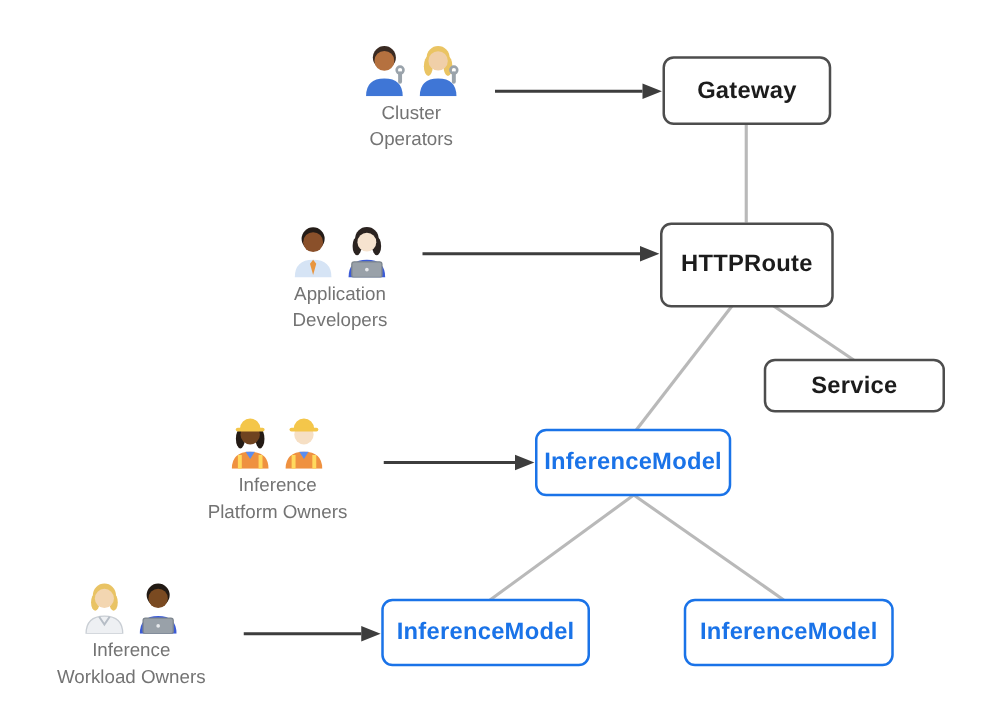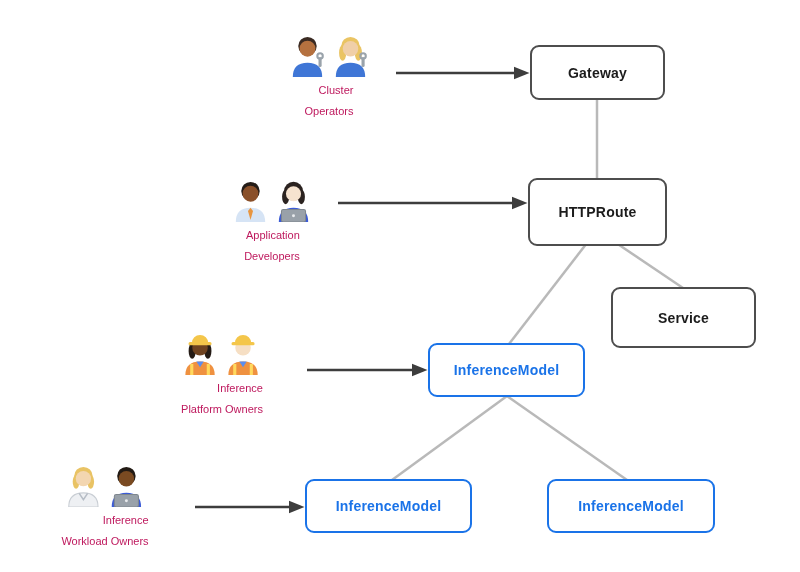--- a/index.html
+++ b/index.html
@@ -3,34 +3,34 @@
 <meta charset="utf-8">
 <style>
   html,body{margin:0;padding:0;background:#ffffff;}
   .canvas{
     position:relative;width:800px;height:572px;background:#ffffff;
     font-family:"Liberation Sans",sans-serif;overflow:hidden;
   }
   .layer{position:absolute;left:0;top:0;width:800px;height:572px;}
   .node{
     position:absolute;display:flex;align-items:center;justify-content:center;
-    background:#ffffff;border-radius:9px;font-weight:700;font-size:14px;
+    background:#ffffff;border-radius:9px;font-weight:700;font-size:19px;
     letter-spacing:.2px;box-sizing:border-box;
   }
   .node.std{border:2.5px solid #4d4d4d;color:#1c1c1c;}
   .node.inf{border:2.5px solid #1a73e8;color:#1a73e8;}
   .persona{
     position:absolute;transform:translateX(-50%);
     display:flex;flex-direction:column;align-items:center;
   }
   .figures{display:flex;gap:5px;height:44px;align-items:flex-end;}
   .figures svg{display:block;}
   .plabel{
-    margin-top:3px;font-size:11px;line-height:21px;color:#be185d;
-    text-align:right;white-space:pre-line;
+    margin-top:3px;font-size:15px;line-height:21px;color:#737373;
+    text-align:center;white-space:pre-line;
   }
 </style>
 </head>
 <body>
 
 <div class="canvas">
 
   <svg class="layer" width="800" height="572" viewBox="0 0 800 572">
 
     <line x1="597" y1="100" x2="597" y2="178" stroke="#b9b9b9" stroke-width="2.5"></line>
@@ -56,21 +56,21 @@
       <polygon points="289,500.8 304.5,507 289,513.2" fill="#3d3d3d"></polygon>
     </g>
   </svg>
 
   <div class="node std" style="left:530px;top:45px;width:135px;height:55px">
     <span>Gateway</span>
   </div>
   <div class="node std" style="left:528px;top:178px;width:139px;height:68px">
     <span>HTTPRoute</span>
   </div>
-  <div class="node std" style="left:611px;top:287px;width:145px;height:61px">
+  <div class="node std" style="left:611px;top:287px;width:145px;height:43px">
     <span>Service</span>
   </div>
   <div class="node inf" style="left:428px;top:343px;width:157px;height:54px">
     <span>InferenceModel</span>
   </div>
   <div class="node inf" style="left:305px;top:479px;width:167px;height:54px">
     <span>InferenceModel</span>
   </div>
   <div class="node inf" style="left:547px;top:479px;width:168px;height:54px">
     <span>InferenceModel</span>

